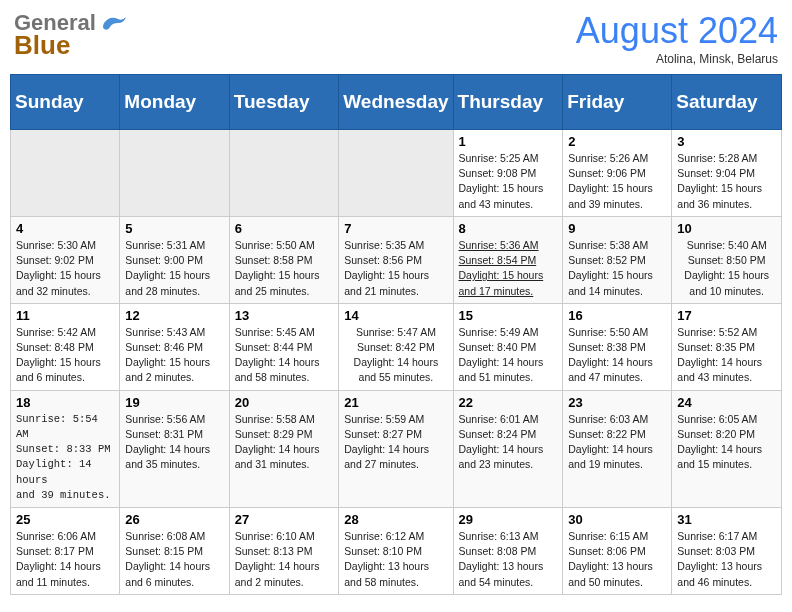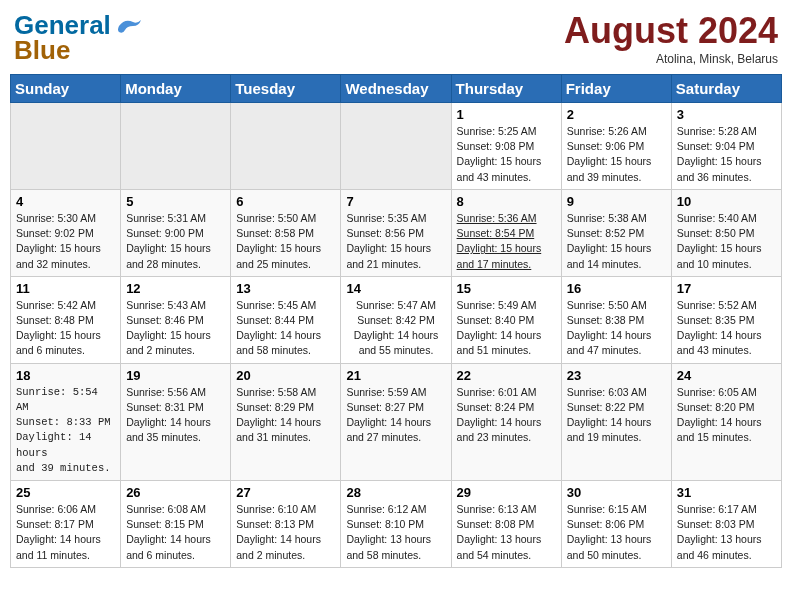--- a/index.html
+++ b/index.html
@@ -25,38 +25,38 @@
     .logo-row {
       display: flex;
       align-items: center;
       gap: 4px;
     }
     .title-block {
       text-align: right;
     }
     .title-block h1 {
       font-size: 36px;
-      font-weight: bold;
-      color: #7f1d1d;
+      font-weight: normal;
+      color: #3b82f6;
     }
     .title-block h2 {
       font-size: 12px;
       font-weight: normal;
       color: #333;
     }
     .calendar {
       width: 100%;
       border-collapse: collapse;
       border: 1px solid #ccc;
     }
     .calendar th {
       background: #2a6db5;
       color: #fff;
-      padding: 5px 4px;
-      font-size: 15px;
+      padding: 16px 4px;
+      font-size: 19px;
       font-weight: bold;
       text-align: left;
       border: 1px solid #1a5a9a;
     }
     .calendar td {
       vertical-align: top;
       padding: 4px 5px;
       font-size: 10.5px;
       border: 1px solid #ccc;
       width: 110px;
@@ -92,21 +92,21 @@
     .row-1 td.empty, .row-2 td.empty, .row-3 td.empty, .row-4 td.empty, .row-5 td.empty {
       background: #ebebeb;
     }
   </style>
 </head>
 <body>
 
 <div class="header">
   <div class="logo">
     <div class="logo-row">
-      <span style="font-size:26px;font-weight:bold;color:#0369a1;">General</span>
+      <span style="font-size:22px;font-weight:bold;color:#737373;">General</span>
       <svg width="28" height="20" viewBox="0 0 28 20">
         <path d="M4,10 Q10,2 18,6 Q22,8 26,4 Q24,10 18,10 Q12,10 10,14 Q8,18 4,16 Q2,14 4,10Z" fill="#4a90d9"></path>
       </svg>
     </div>
     <span style="font-size:26px;font-weight:bold;color:#a16207;margin-top:-6px;">Blue</span>
   </div>
   <div class="title-block">
     <h1>August 2024</h1>
     <h2>Atolina, Minsk, Belarus</h2>
   </div>
@@ -190,21 +190,21 @@
         </td>
         <td>
           <span class="day-num">9</span>
           <div class="day-info" style="white-space: pre-line;">Sunrise: 5:38 AM
 Sunset: 8:52 PM
 Daylight: 15 hours
 and 14 minutes.</div>
         </td>
         <td>
           <span class="day-num">10</span>
-          <div class="day-info" style="white-space: pre-line;">Sunrise: 5:40 AM
+          <div class="day-info" style="white-space: pre-line; text-align: center;">Sunrise: 5:40 AM
 Sunset: 8:50 PM
 Daylight: 15 hours
 and 10 minutes.</div>
         </td>
       </tr>
       <tr class="row-3">
         <td>
           <span class="day-num">11</span>
           <div class="day-info" style="white-space: pre-line;">Sunrise: 5:42 AM
 Sunset: 8:48 PM

